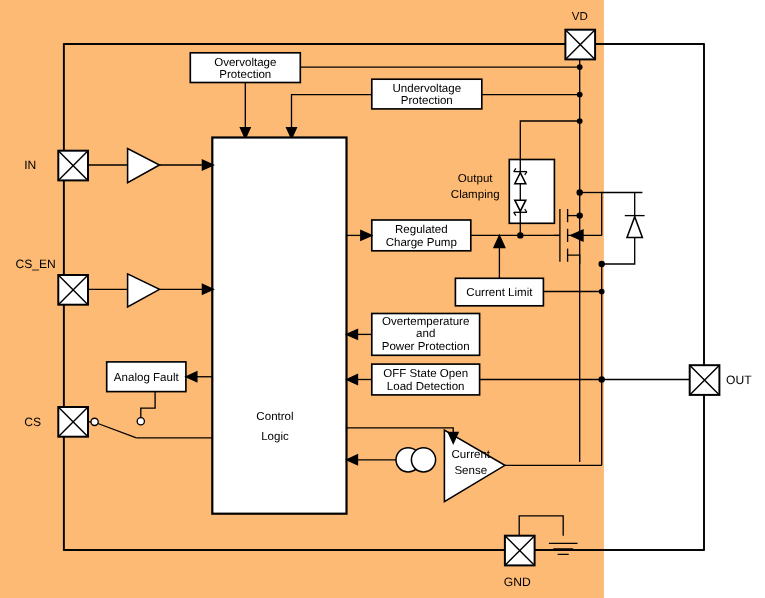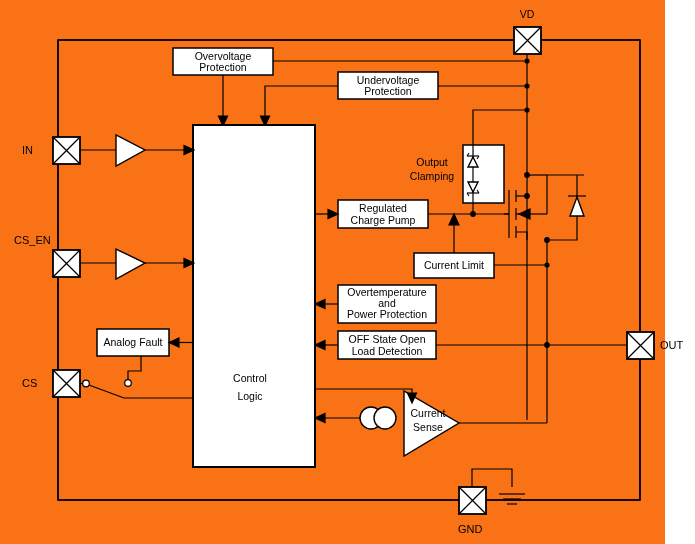--- a/index.html
+++ b/index.html
@@ -8,23 +8,23 @@
     background: #ffffff;
   }
   body {
     width: 695px;
     height: 544px;
     font-family: "Liberation Sans", sans-serif;
     overflow: hidden;
   }
   #diagram-root {
     position: relative;
-    width: 665px;
+    width: 549px;
     height: 544px;
-    background: #f97316;
+    background: #fdba74;
   }
   svg.diagram {
     display: block;
     width: 695px;
     height: 544px;
   }
   .wire {
     stroke: #000000;
     stroke-width: 1.2;
     fill: none;

